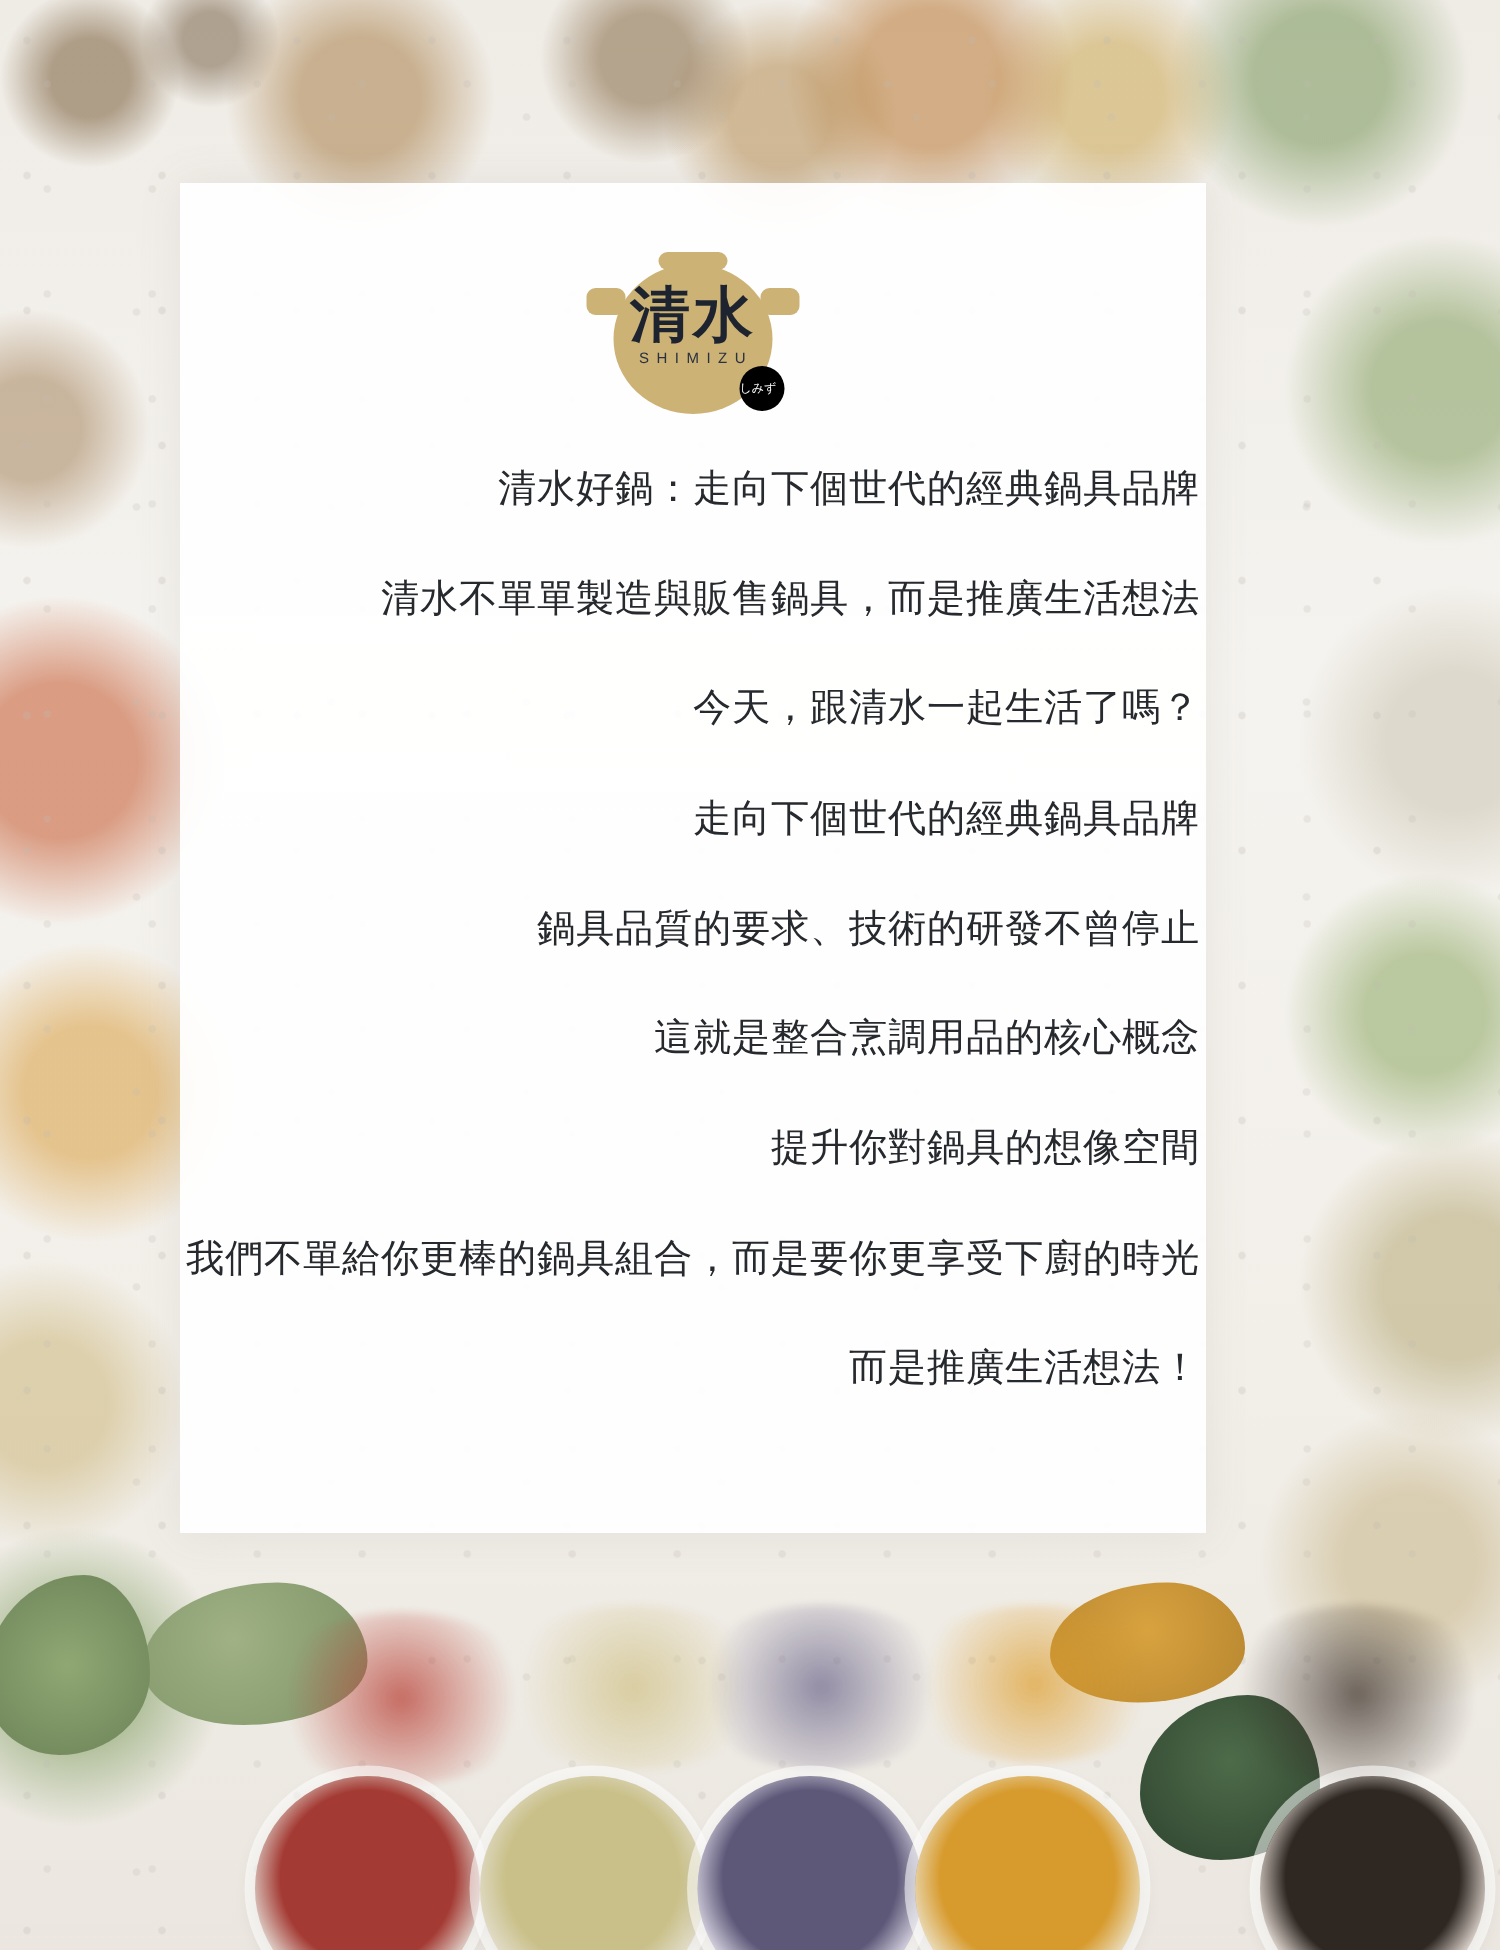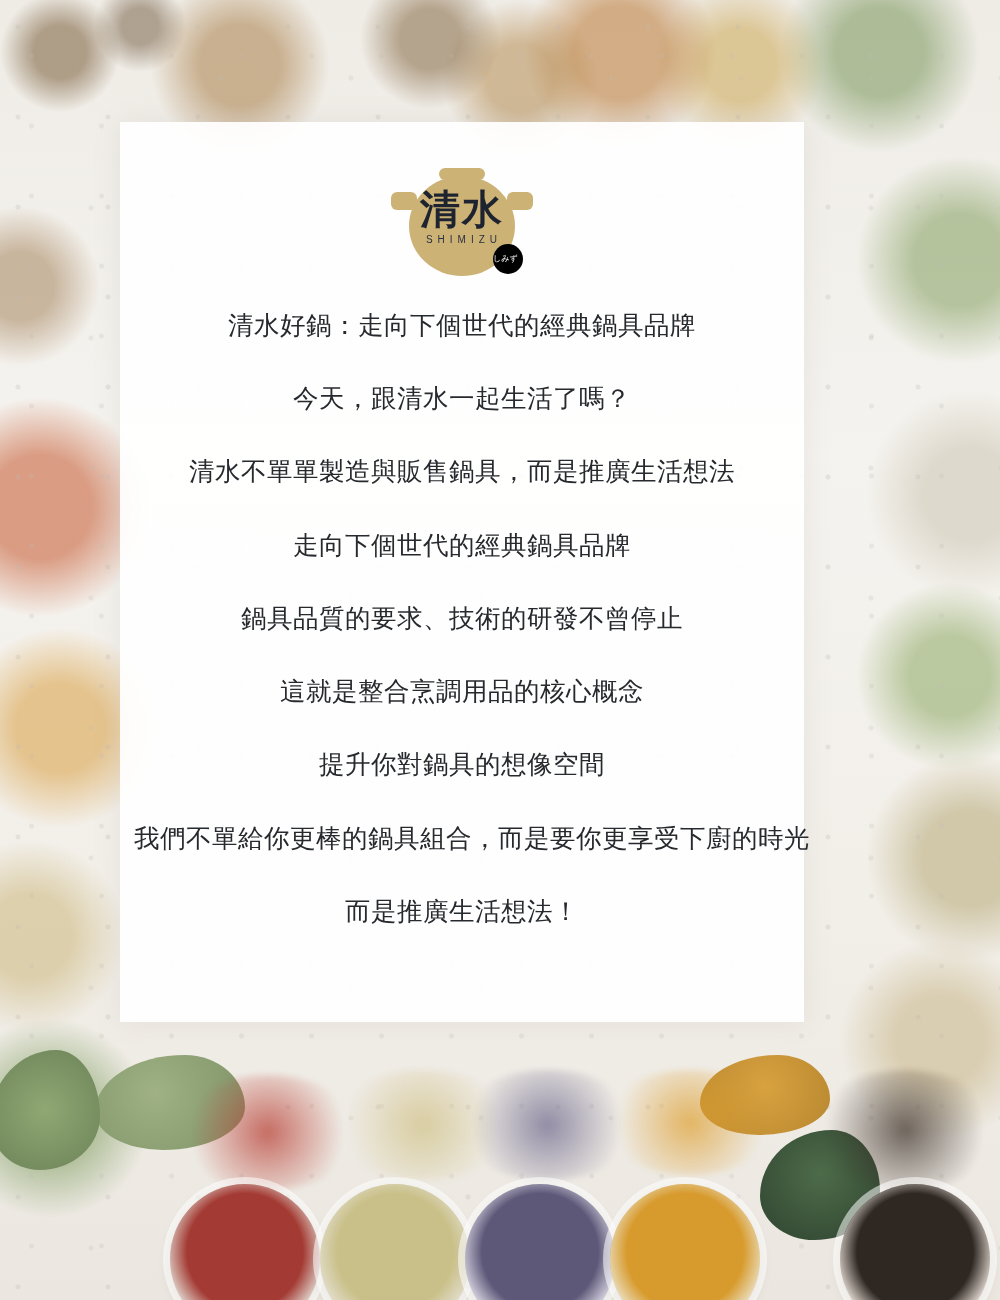--- a/index.html
+++ b/index.html
@@ -179,22 +179,22 @@
     text-align: left;
     letter-spacing: 0px;
     font-family: Liberation Serif, serif;
   }
 
   .lines {
     position: absolute;
     left: 0;
     right: 0;
     top: 185px;
-    padding: 0 14px;
-    text-align: center;
+    padding: 0 4px;
+    text-align: right;
   }
   .line {
     font-size: 25.5px;
     line-height: 1.46;
     color: #26292d;
     margin: 0 0 36px 0;
     letter-spacing: 0.5px;
     white-space: nowrap;
   }
   .line:last-child { margin-bottom: 0; }
@@ -235,22 +235,22 @@
         <div class="logo-handle-r"></div>
         <div class="logo-lid"></div>
         <div class="logo-zh">清水</div>
         <div class="logo-en">SHIMIZU</div>
         <div class="logo-kana">しみず</div>
       </div>
     </div>
 
     <div class="lines">
       <p class="line">清水好鍋：走向下個世代的經典鍋具品牌</p>
+      <p class="line">清水不單單製造與販售鍋具，而是推廣生活想法</p>
       <p class="line">今天，跟清水一起生活了嗎？</p>
-      <p class="line">清水不單單製造與販售鍋具，而是推廣生活想法</p>
       <p class="line">走向下個世代的經典鍋具品牌</p>
       <p class="line">鍋具品質的要求、技術的研發不曾停止</p>
       <p class="line">這就是整合烹調用品的核心概念</p>
       <p class="line">提升你對鍋具的想像空間</p>
       <p class="line">我們不單給你更棒的鍋具組合，而是要你更享受下廚的時光</p>
       <p class="line">而是推廣生活想法！</p>
     </div>
 
   </div>
 </div>

